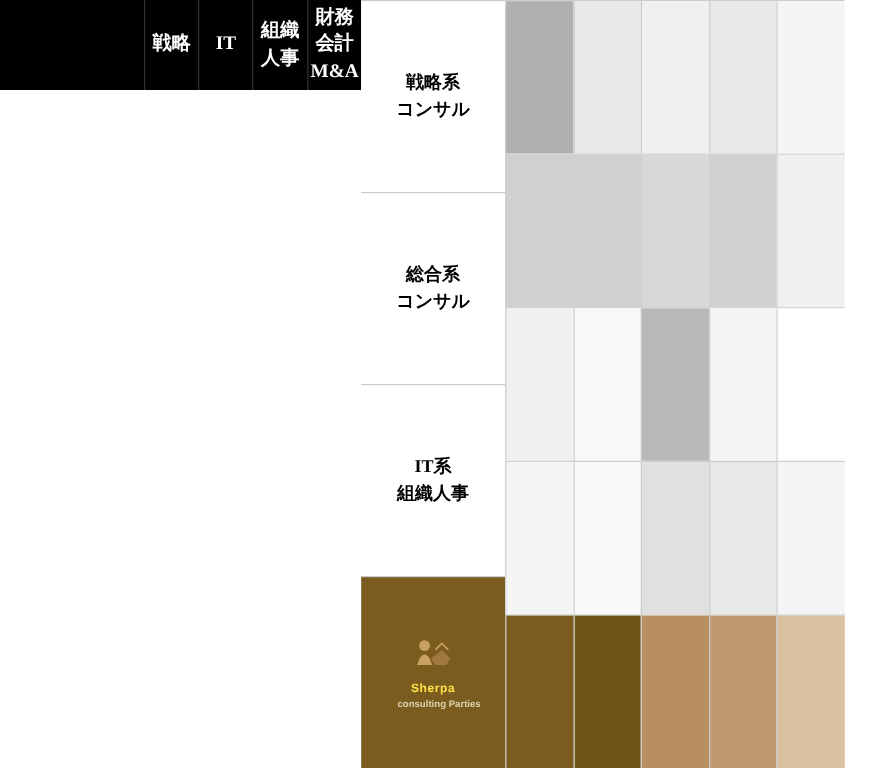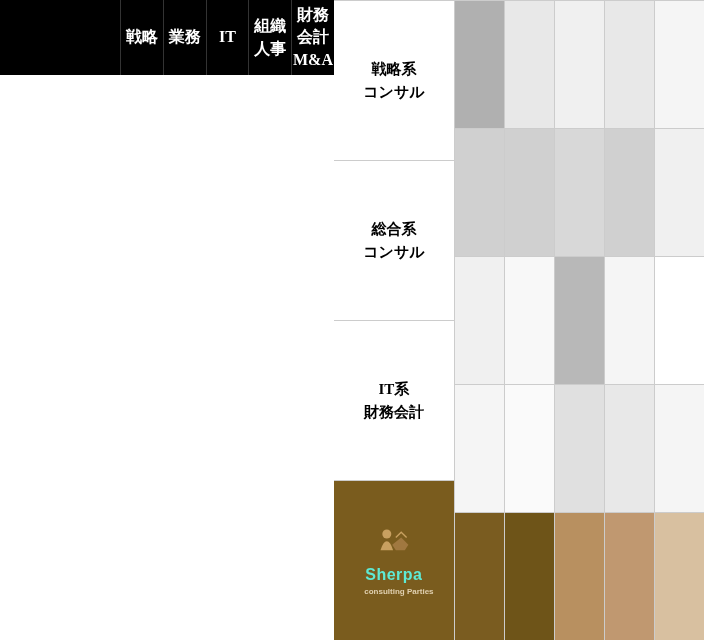--- a/index.html
+++ b/index.html
@@ -111,23 +111,23 @@
       color: #fff;
     }
 
     .sherpa-icon {
       width: 36px;
       height: 36px;
       margin-bottom: 2px;
     }
 
     .sherpa-text-main {
-      font-size: 16px;
+      font-size: 10px;
       font-weight: bold;
-      color: #5eead4;
+      color: #fde047;
       font-family: Arial, sans-serif;
       letter-spacing: 0.5px;
       text-align: right;
     }
 
     .sherpa-text-sub {
       font-size: 8px;
       color: #e0d0b0;
       font-family: Arial, sans-serif;
       text-align: center;
@@ -175,23 +175,20 @@
 <body>
 
 <div class="container">
 
   <div class="header-row">
     <div class="header-corner"></div>
     <div class="header-cell">
       <span>戦略</span>
     </div>
     <div class="header-cell">
-      <span>業務</span>
-    </div>
-    <div class="header-cell">
       <span>IT</span>
     </div>
     <div class="header-cell">
       <span>組織人事</span>
     </div>
     <div class="header-cell">
       <span style="white-space:pre-line;">財務会計
 M&amp;A</span>
     </div>
   </div>
@@ -205,21 +202,21 @@
 コンサル</span>
       </div>
 
       <div class="row-label" style="background:#fff;">
         <span style="white-space:pre-line;">総合系
 コンサル</span>
       </div>
 
       <div class="row-label" style="background:#fff;">
         <span style="white-space:pre-line;">IT系
-財務会計</span>
+組織人事</span>
       </div>
 
 
       <div class="row-label sherpa-label">
         <div class="sherpa-logo">
 
           <svg class="sherpa-icon" viewBox="0 0 40 40">
 
             <circle cx="12" cy="10" r="5" fill="#c8a060"></circle>
             <path d="M5 28 Q8 18 12 18 Q16 18 19 28 Z" fill="#c8a060"></path>

